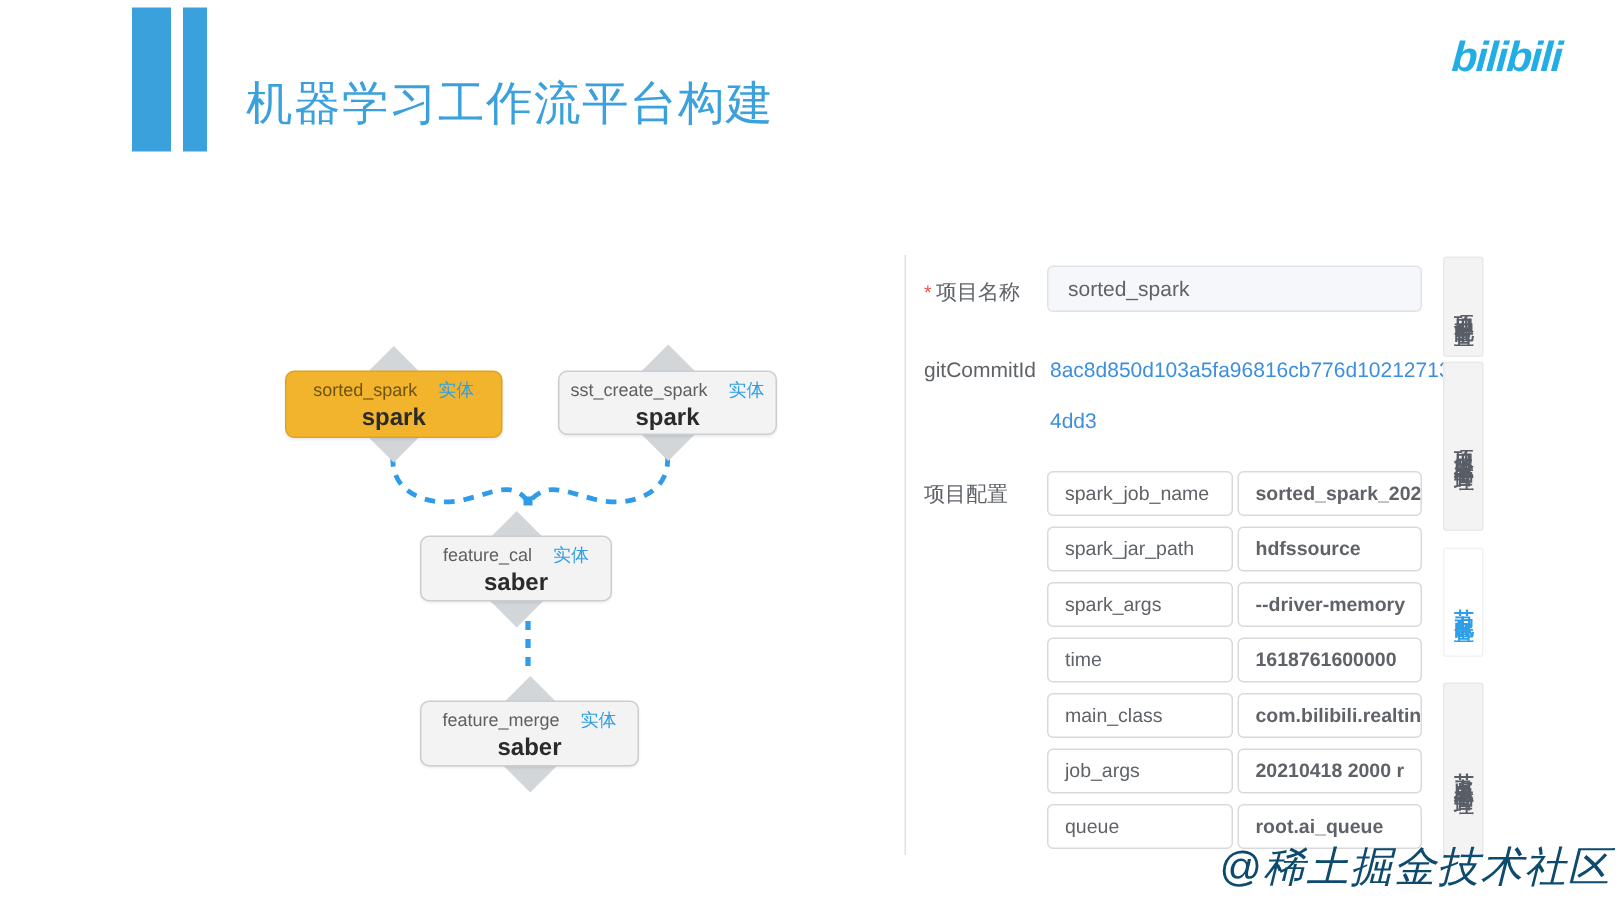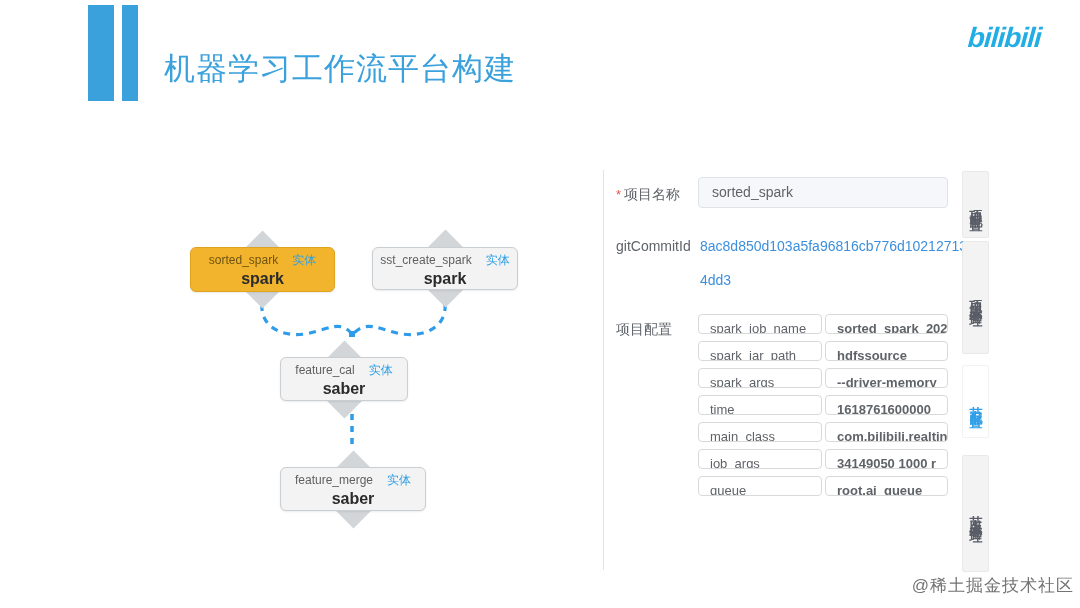--- a/index.html
+++ b/index.html
@@ -29,38 +29,38 @@
 
   
   #panel-divider { position:absolute; left:603px; top:170px; width:1px; height:400px; background:#e2e2e2; }
   .form-label { position:absolute; font-size:14px; color:#5f6368; }
   .required-star { color:#e5554d; margin-right:3px; font-size:13px; }
   #project-name-input { position:absolute; left:698px; top:177px; width:250px; height:31px; border:1px solid #dfe3e8; border-radius:4px;
                         background:#f6f7fa; font-size:14px; color:#5f6368; padding:0 13px; line-height:29px; white-space:nowrap; overflow:hidden; }
   .commit-link { position:absolute; left:700px; font-size:14px; color:#3d8fdd; cursor:pointer; }
 
   #param-grid { position:absolute; left:698px; top:314px; width:250px; }
-  .param-row { display:flex; margin-bottom:7px; height:20px; }
+  .param-row { display:flex; margin-bottom:7px; height:30px; }
   .param-key, .param-value { border:1px solid #d9d9d9; border-radius:4px; background:#fff; font-size:13px; color:#5f6368;
                              line-height:28px; padding:0 11px; white-space:nowrap; overflow:hidden; }
   .param-key { width:124px; margin-right:3px; }
   .param-value { width:123px;font-weight:bold; }
 
   
   .vtab { position:absolute; left:962px; width:27px; display:flex; align-items:center; justify-content:center;
           writing-mode:vertical-rl; text-orientation:upright; font-size:13px; font-weight:bold; color:#595d66;
           letter-spacing:3px; background:#f3f3f4; border:1px solid #e9e9ea; border-radius:2px; cursor:pointer; }
   .vtab.active { background:#ffffff; color:#2f9ee8; border-color:#f2f2f2; }
   #tab-0 { top:171px; height:67px; }
   #tab-1 { top:241px; height:113px; }
   #tab-2 { top:365px; height:73px; }
   #tab-3 { top:455px; height:117px; }
 
   
-  #watermark { position:absolute; right:6px; bottom:11px; font-size:17px; color:#737373; letter-spacing:1px; }
+  #watermark { position:absolute; right:6px; bottom:11px; font-size:28px; color:#0c4a6e; letter-spacing:1px;font-style:italic; }
 </style>
 </head>
 <body>
 
 <div id="slide">
 
   <div id="bar-thick" class="accent-bar"></div>
   <div id="bar-thin" class="accent-bar"></div>
   <div id="page-title">机器学习工作流平台构建</div>
   <div id="logo">bilibili</div>
@@ -143,21 +143,21 @@
     <div class="param-row">
       <div class="param-key">time</div>
       <div class="param-value">1618761600000</div>
     </div>
     <div class="param-row">
       <div class="param-key">main_class</div>
       <div class="param-value">com.bilibili.realtin</div>
     </div>
     <div class="param-row">
       <div class="param-key">job_args</div>
-      <div class="param-value">34149050 1000 r</div>
+      <div class="param-value">20210418 2000 r</div>
     </div>
     <div class="param-row">
       <div class="param-key">queue</div>
       <div class="param-value">root.ai_queue</div>
     </div>
   </div>
 
   <div id="tab-0" class="vtab">项目配置</div>
   <div id="tab-1" class="vtab">项目版本管理</div>
   <div id="tab-2" class="vtab active">节点配置</div>

